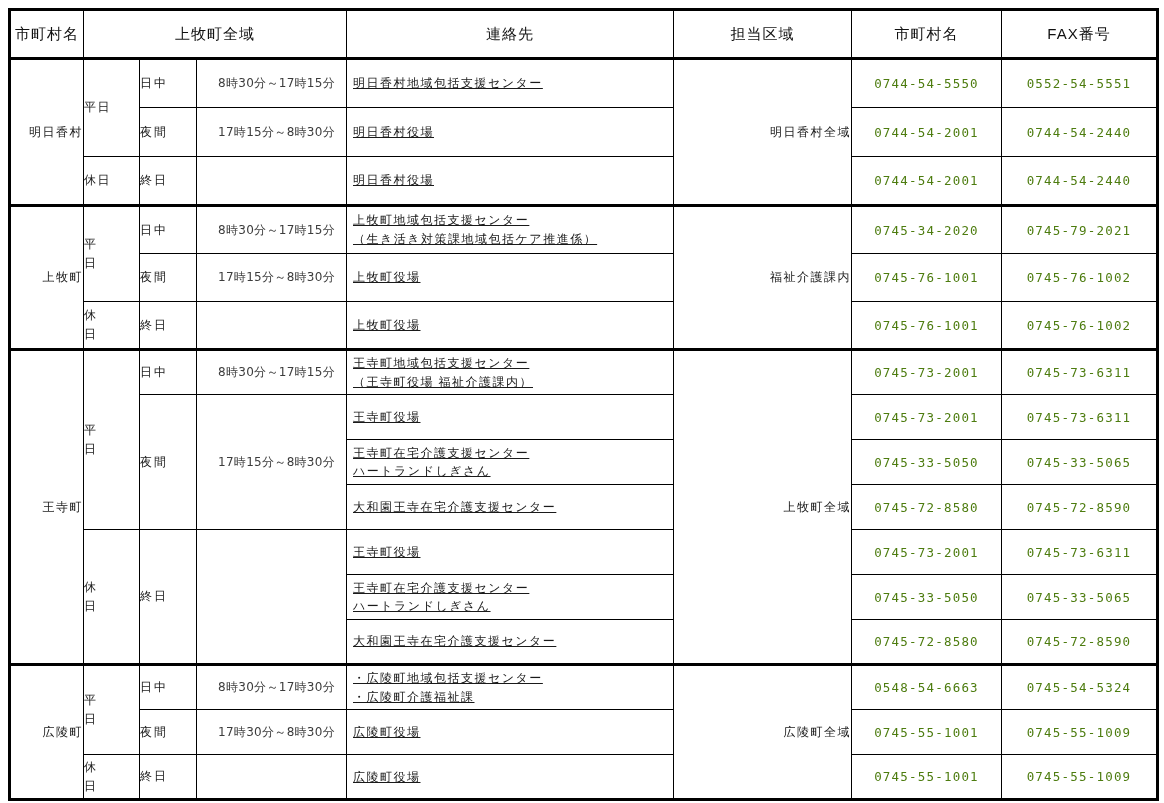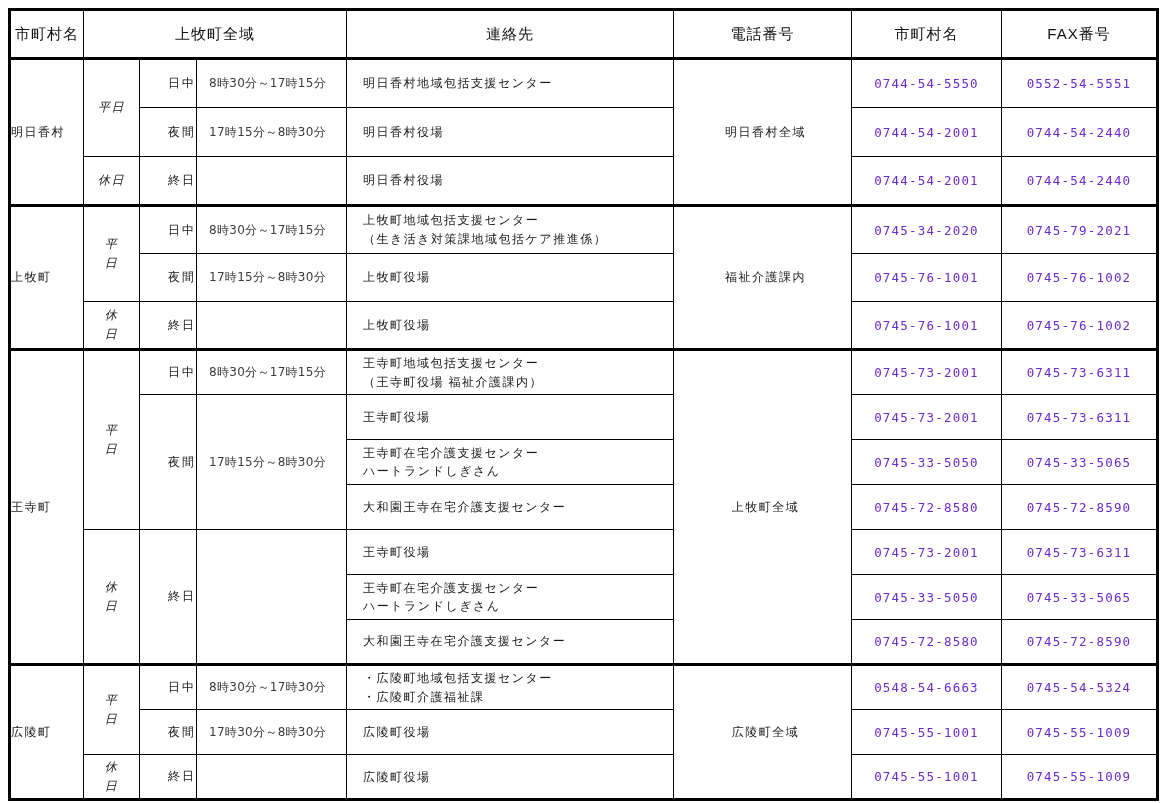--- a/index.html
+++ b/index.html
@@ -36,44 +36,45 @@
   tr.h49 { height: 49px; }
   tr.h48 { height: 48px; }
   tr.h45 { height: 45px; }
 
   .jp {
     font-family: "Liberation Serif", "DejaVu Serif", serif;
     font-size: 12px;
     letter-spacing: 1.5px;
     color: #1a1a1a;
   }
-  .c-name   { text-align: left; }
-  .c-day    { text-align: center; white-space: pre-line; line-height: 1.6; font-style: italic; }
-  .c-period { text-align: right; letter-spacing: 2px; }
+  .c-name   { text-align: right; }
+  .c-day    { text-align: left; white-space: pre-line; line-height: 1.6; }
+  .c-period { text-align: left; letter-spacing: 2px; }
   .c-time {
     text-align: left;
-    padding-left: 12px;
+    padding-left: 21px;
     font-family: "DejaVu Sans", "Liberation Sans", sans-serif;
     font-size: 12px;
     letter-spacing: 0.3px;
     color: #3c3c3c;
   }
   .c-contact {
     text-align: left;
-    padding: 3px 16px;
+    padding: 3px 6px;
     white-space: pre-line;
     line-height: 1.55;
-  }
-  .c-area { text-align: center; padding-left: 6px; }
+    text-decoration: underline;
+  }
+  .c-area { text-align: right; padding-left: 6px; }
   .num {
     text-align: center;
     font-family: "DejaVu Sans Mono", "Liberation Mono", monospace;
     font-size: 12.5px;
     letter-spacing: 1.2px;
-    color: #6d28d9;
+    color: #4d7c0f;
   }
 </style>
 </head>
 <body>
 
 <div class="page">
   <table class="contact-table">
     <colgroup>
       <col style="width:74px">
       <col style="width:56px">
@@ -82,21 +83,21 @@
       <col style="width:327px">
       <col style="width:178px">
       <col style="width:150px">
       <col style="width:156px">
     </colgroup>
     <thead>
       <tr class="h49">
         <th>市町村名</th>
         <th colspan="3">上牧町全域</th>
         <th>連絡先</th>
-        <th>電話番号</th>
+        <th>担当区域</th>
         <th>市町村名</th>
         <th>FAX番号</th>
       </tr>
     </thead>
     <tbody>
 
       <tr class="h49 sec-top">
         <td class="jp c-name" rowspan="3">明日香村</td>
         <td class="jp c-day" rowspan="2">平日</td>
         <td class="jp c-period">日中</td>

